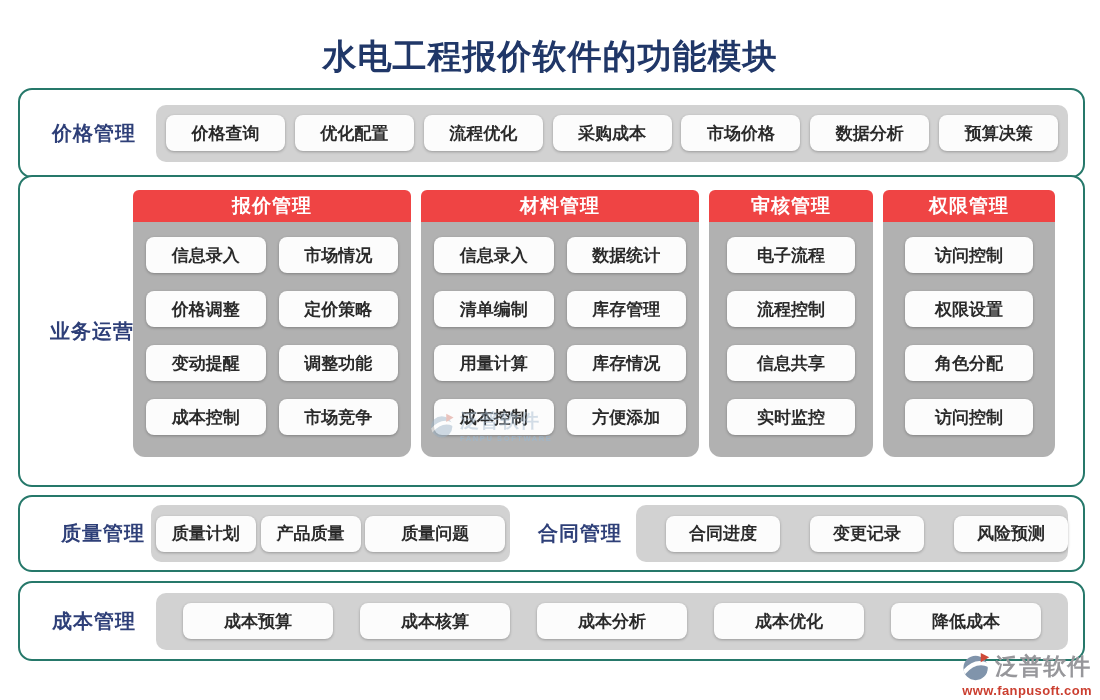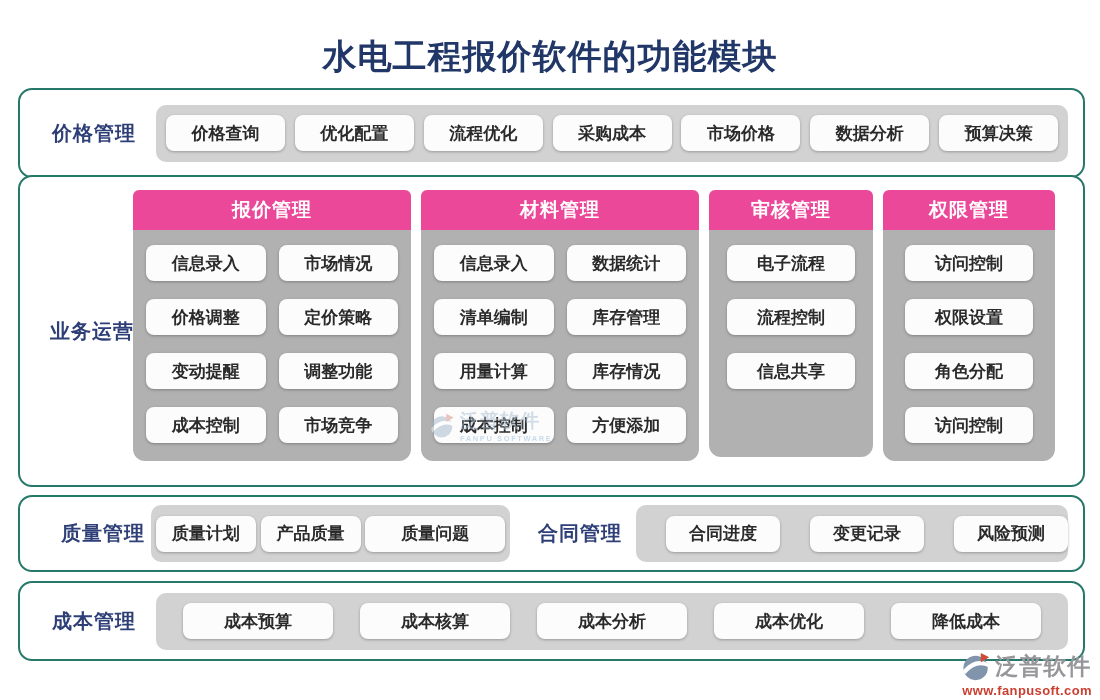--- a/index.html
+++ b/index.html
@@ -41,21 +41,21 @@
   .sec1 .side-label { width:104px; }
   .sec1 .tray { flex:1; }
   .sec1 .chip { width:119px; }
 
   
   .sec2-label { position:absolute; left:30px; top:50%; transform:translateY(-50%); }
   .columns { position:absolute; left:113px; top:13px; display:flex; gap:10px; height:267px; }
   .col { display:flex; flex-direction:column; }
   .col-w { width:278px; } .col-n3 { width:164px; } .col-n4 { width:172px; }
   .col-header {
-    height:40px; flex:none; background:#ec4899; color:#ffffff;
+    height:32px; flex:none; background:#ef4444; color:#ffffff;
     border-radius:6px 6px 0 0; display:flex; align-items:center; justify-content:center;
     font-size:19px; font-weight:bold; letter-spacing:1px;
   }
   .col-body {
     flex:1; background:#b1b1b1; border-radius:0 0 12px 12px;
     padding:15px 13px 18px; display:grid; row-gap:18px; align-content:start;
   }
   .grid2 { grid-template-columns:1fr 1fr; column-gap:13px; }
   .grid1 { grid-template-columns:1fr; justify-items:center; }
   .grid1 .chip { width:128px; }
@@ -138,20 +138,21 @@
         <div class="chip">方便添加</div>
       </div>
     </div>
 
     <div class="col col-n3">
       <div class="col-header">审核管理</div>
       <div class="col-body grid1">
         <div class="chip">电子流程</div>
         <div class="chip">流程控制</div>
         <div class="chip">信息共享</div>
+        <div class="chip">实时监控</div>
       </div>
     </div>
 
     <div class="col col-n4">
       <div class="col-header">权限管理</div>
       <div class="col-body grid1">
         <div class="chip">访问控制</div>
         <div class="chip">权限设置</div>
         <div class="chip">角色分配</div>
         <div class="chip">访问控制</div>

